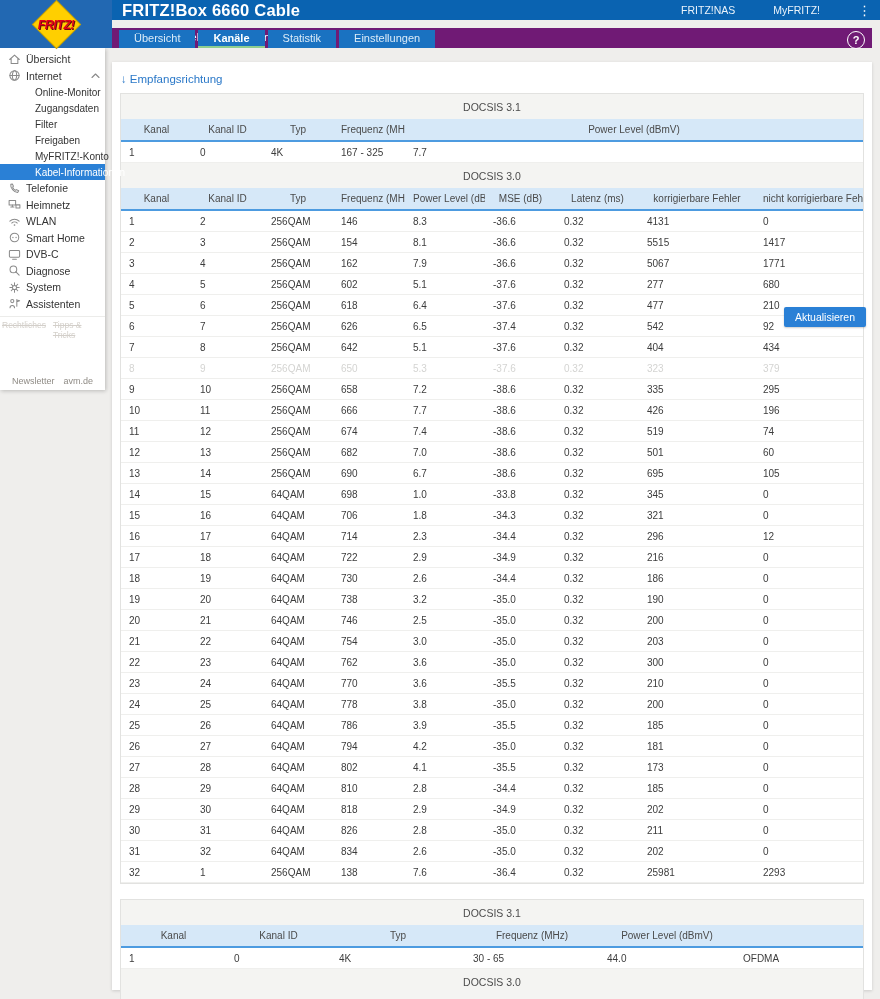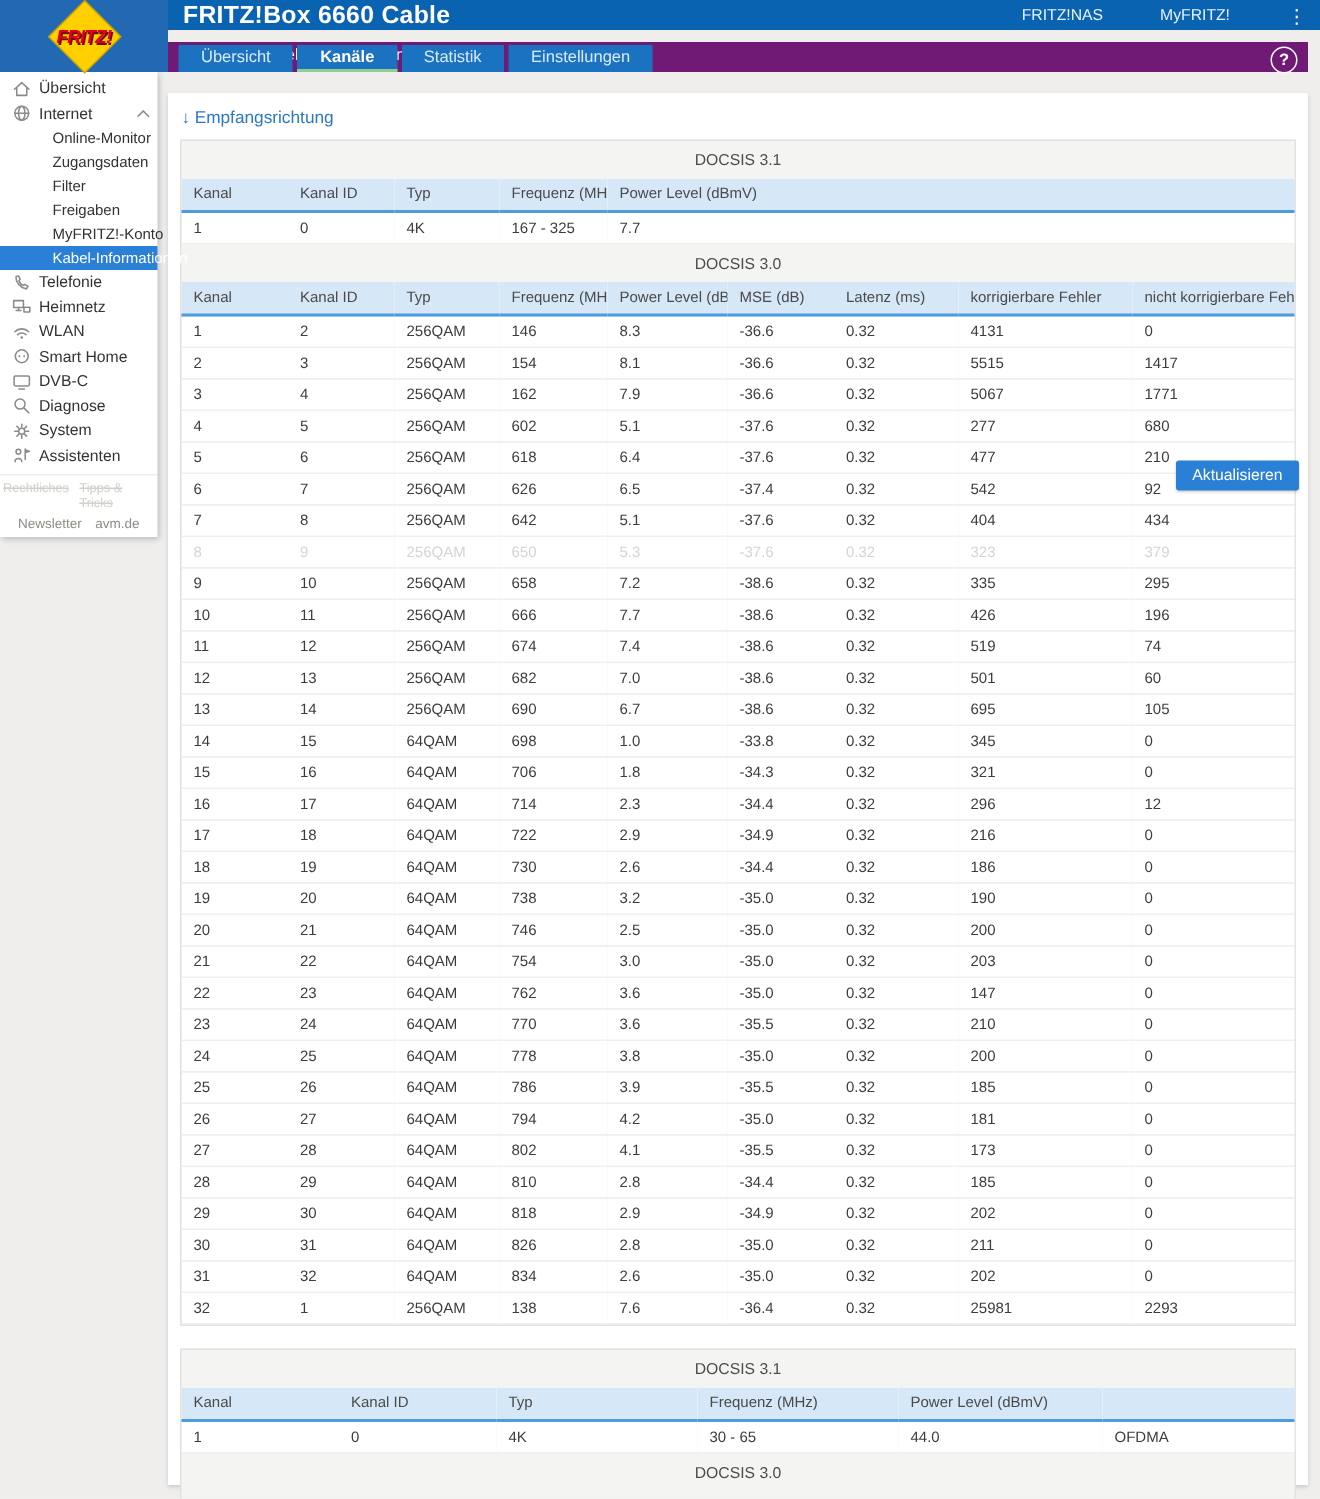--- a/index.html
+++ b/index.html
@@ -66,35 +66,35 @@
   .side-icon { width: 14px; height: 14px; margin-right: 5px; display: inline-flex; align-items: center; justify-content: center; flex: none; }
   .side-icon svg { width: 13px; height: 13px; }
   .chev { margin-left: auto; display: inline-flex; }
   .sub-item {
     display: flex; align-items: center; height: 16px; padding-left: 35px;
     font-size: 10px; color: #333; cursor: pointer; white-space: nowrap;
   }
   .sub-item.active { background: #2a80d6; color: #fff; }
   .side-footer { border-top: 1px solid #ececea; margin-top: 4px; padding: 3px 2px 4px 2px; }
   .faded-links { display: flex; gap: 7px; justify-content: center; font-size: 8.5px; color: #c9c4bd; text-decoration: line-through; opacity: .8; }
-  .footer-links { display: flex; gap: 9px; justify-content: center; font-size: 9px; color: #8f8b85; padding-top: 4px; }
+  .footer-links { display: flex; gap: 9px; justify-content: center; font-size: 9px; color: #8f8b85; padding-top: 4px; margin-top: 32px; }
   .footer-links span { cursor: pointer; }
   
   .content {
     position: absolute; left: 112px; top: 62px; width: 760px; height: 928px;
     background: #fff; padding: 5px 8px 0 8px; box-shadow: 0 1px 3px rgba(0,0,0,.15); z-index: 1;
   }
   .section-heading { color: #2a78c8; font-size: 11.5px; margin: 6px 0 8px 1px; cursor: pointer; }
   .section-heading .arrow { margin-right: 3px; }
   .tablebox { border: 1px solid #e2e2e0; background: #f4f4f2; margin-bottom: 15px; }
   .tablebox.pad-bottom { padding-bottom: 22px; }
   .docsis-bar { padding: 7px 8px 6px 8px; font-size: 10.5px; color: #4c4c4c; text-align: center; }
   table { width: 100%; border-collapse: collapse; font-size: 10px; color: #3c3c3c; table-layout: fixed; }
   th {
-    background: #d6e8f8; text-align: left; font-weight: normal; color: #4a4a4a;
+    background: #d6e8f8; text-align: center; font-weight: normal; color: #4a4a4a;
     padding: 5px 8px; border-bottom: 2px solid #4d9be0; white-space: nowrap; overflow: hidden;
   }
   td { background: #fff; padding: 4.5px 8px; border-bottom: 1px solid #efefed; white-space: nowrap; overflow: hidden; }
   tr.faded td { color: #d4d4d2; }
   
   .refresh-btn {
     position: absolute; top: 307px; right: 14px; z-index: 10;
     background: #2a80d6; color: #fff; border: none; border-radius: 2px;
     font-family: "Liberation Sans", sans-serif; font-size: 10.5px; padding: 4px 11px; cursor: pointer;
     box-shadow: 0 1px 2px rgba(0,0,0,.2);
@@ -543,21 +543,21 @@
             <td>0</td>
           </tr>
           <tr>
             <td>22</td>
             <td>23</td>
             <td>64QAM</td>
             <td>762</td>
             <td>3.6</td>
             <td>-35.0</td>
             <td>0.32</td>
-            <td>147</td>
+            <td>300</td>
             <td>0</td>
           </tr>
           <tr>
             <td>23</td>
             <td>24</td>
             <td>64QAM</td>
             <td>770</td>
             <td>3.6</td>
             <td>-35.5</td>
             <td>0.32</td>

